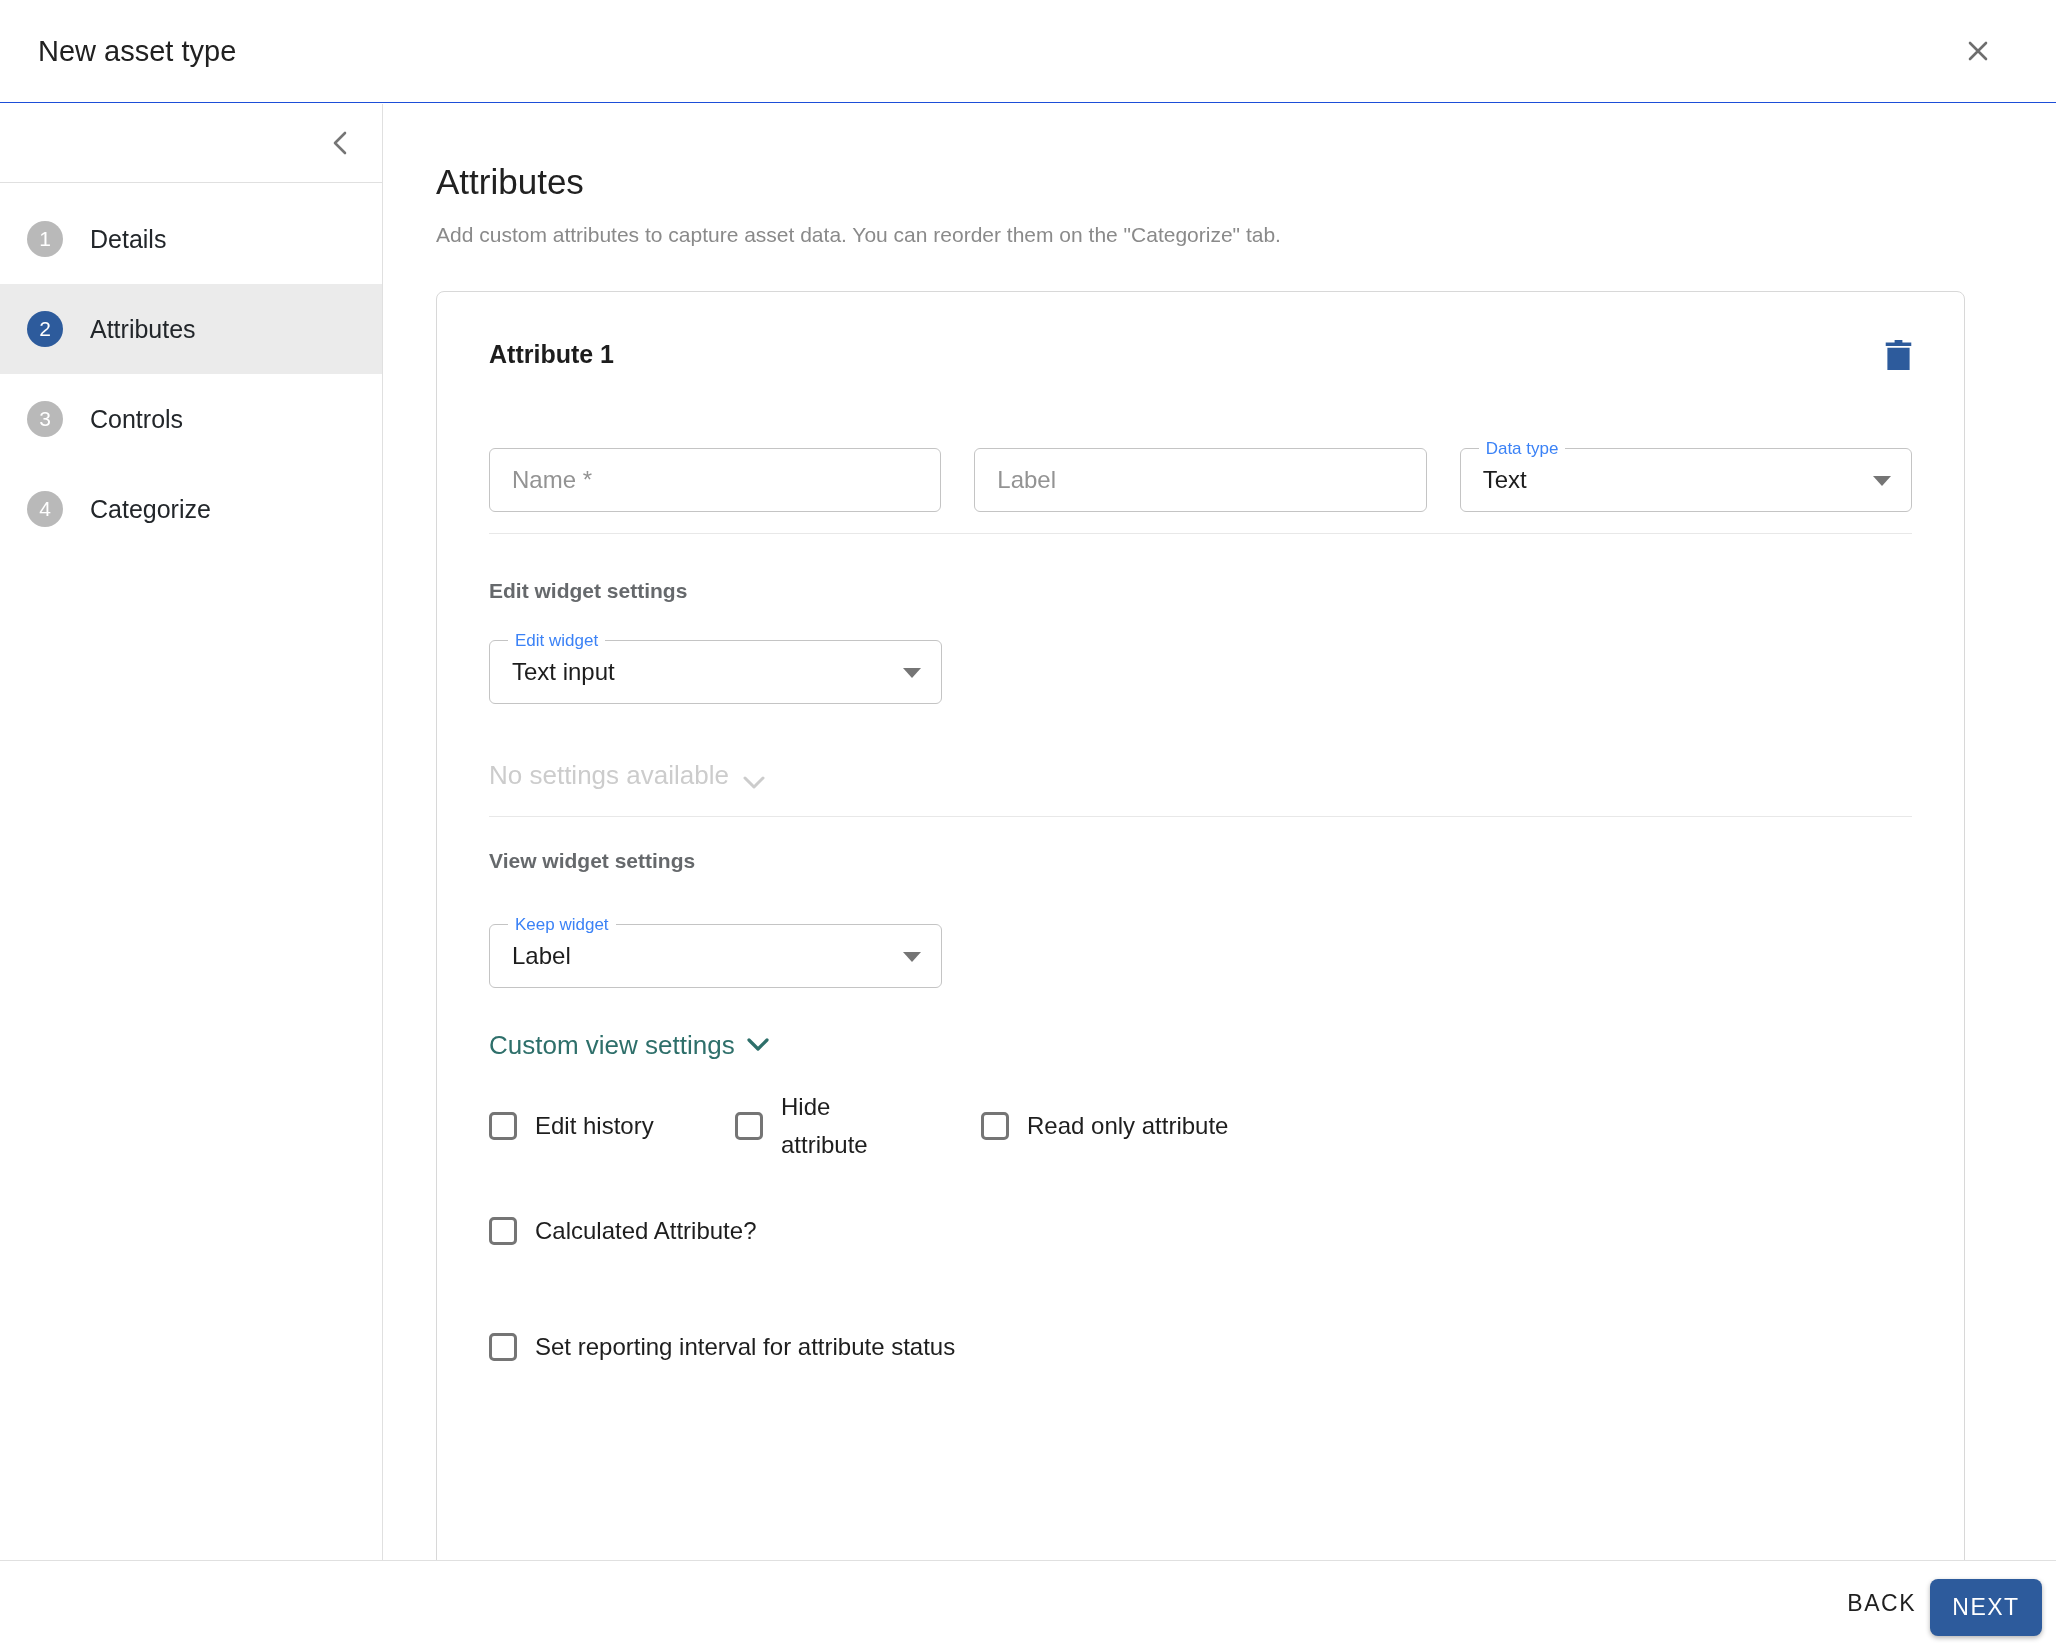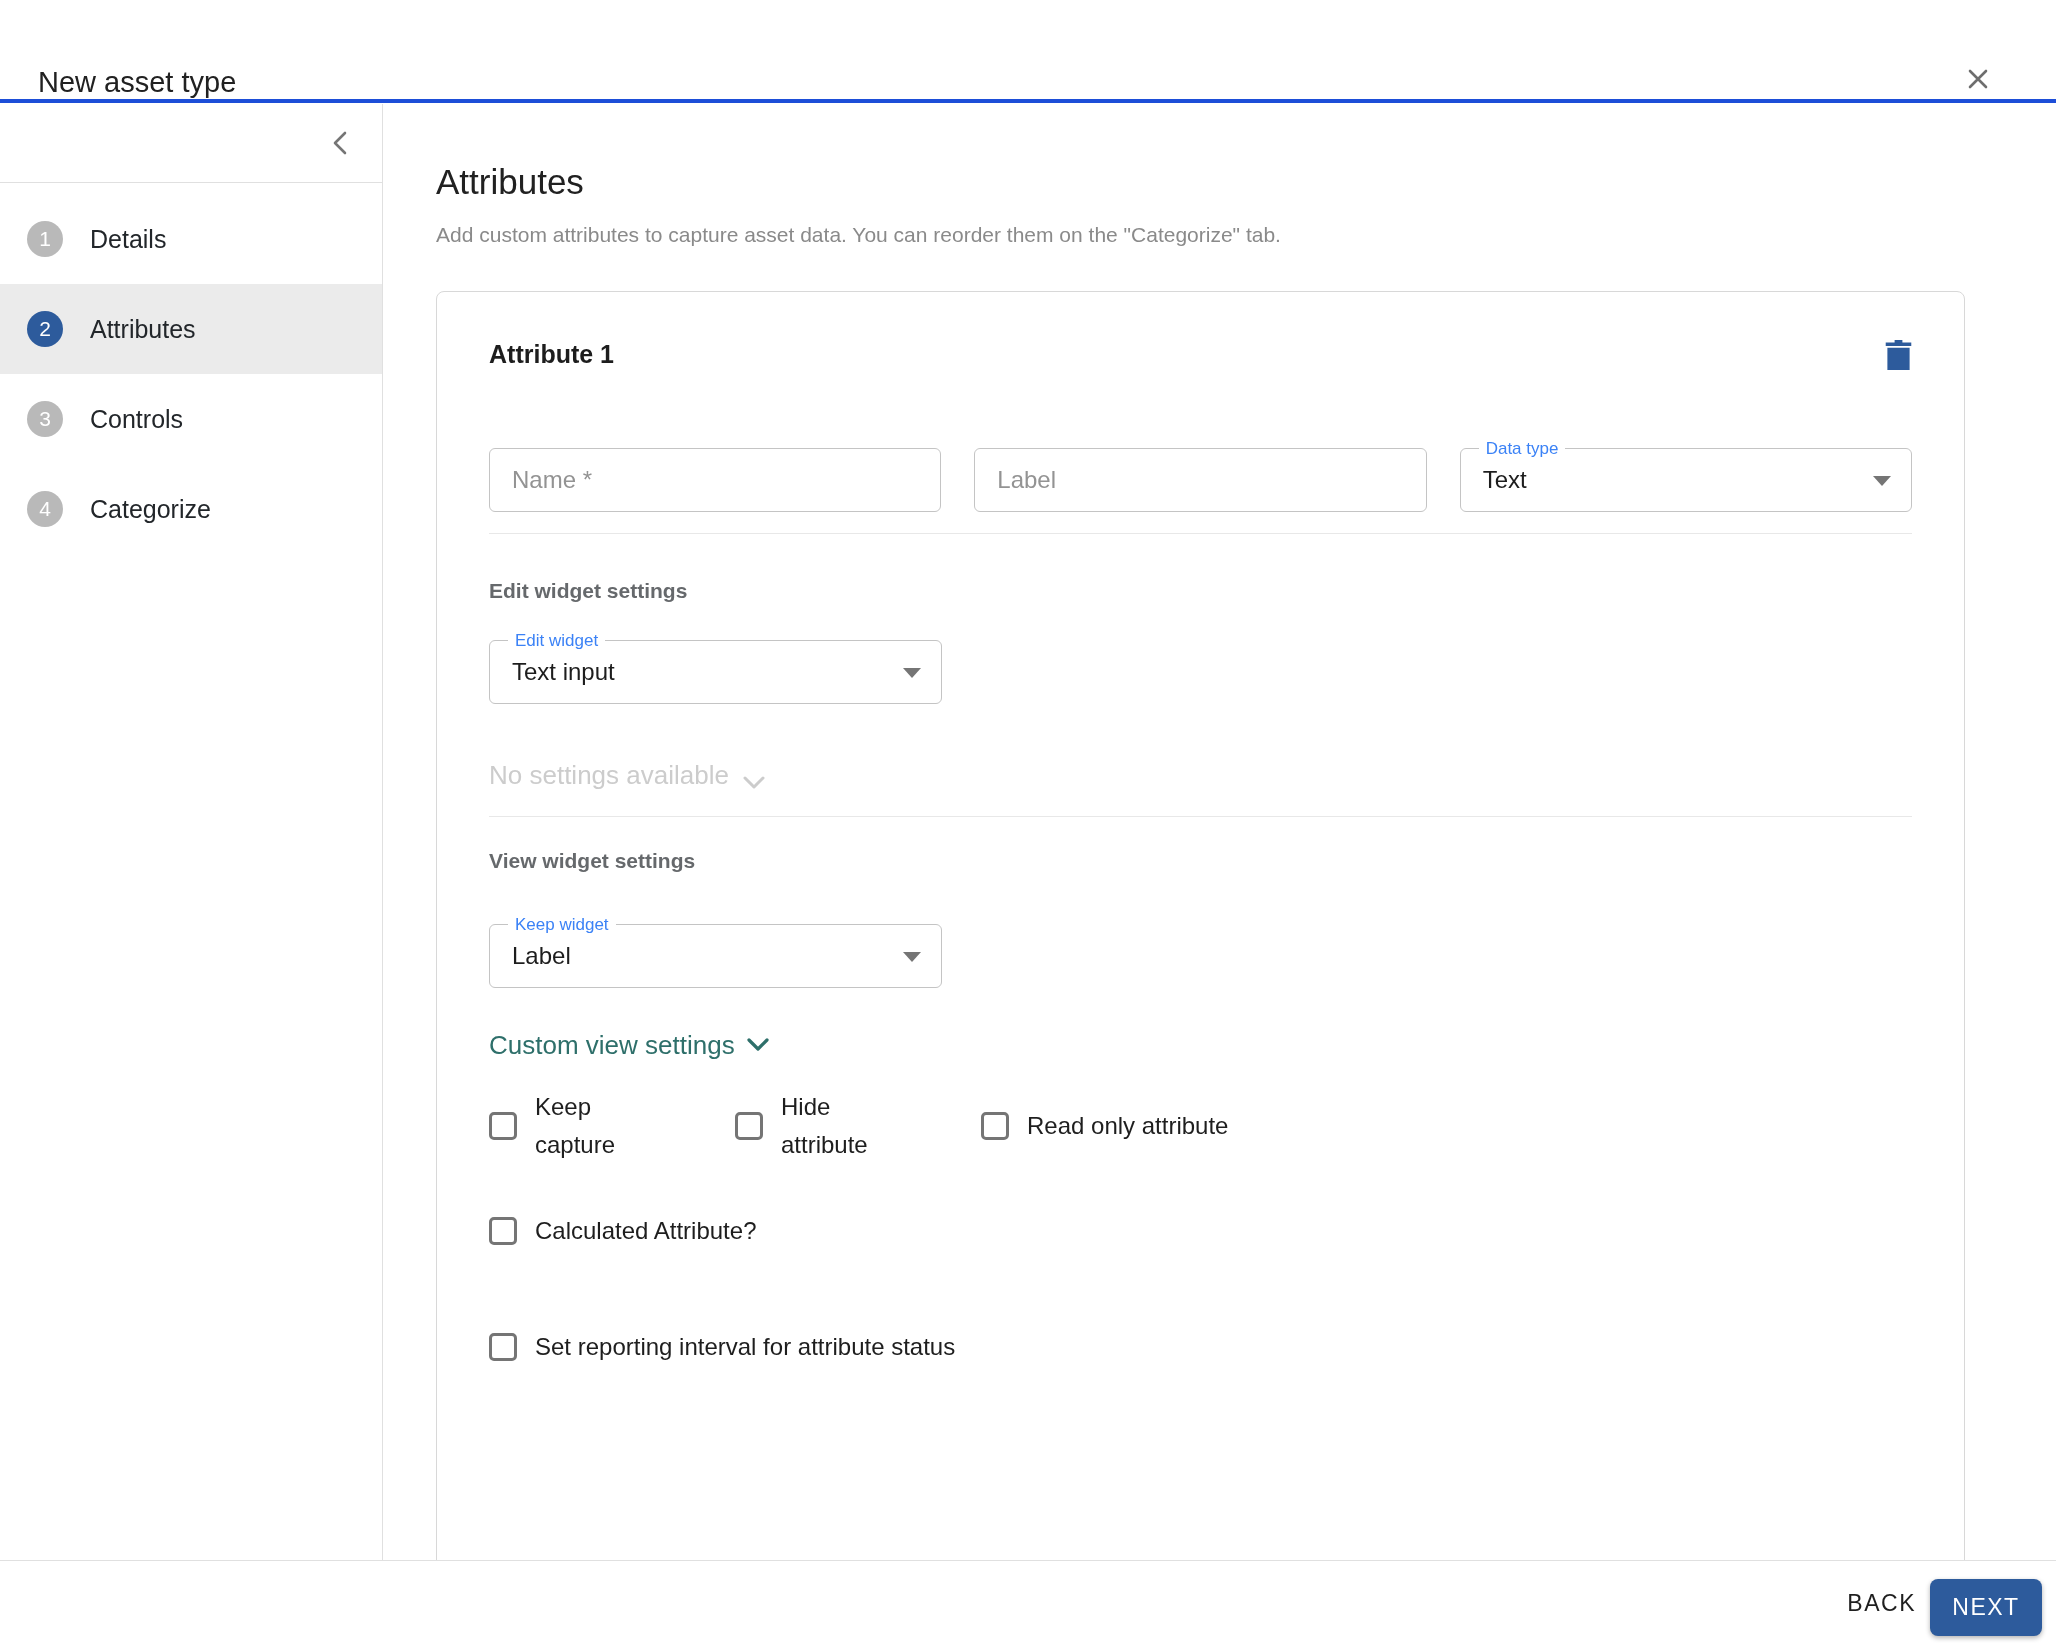--- a/index.html
+++ b/index.html
@@ -8,22 +8,22 @@
     position: relative;
     background: #ffffff;
     font-family: "Liberation Sans", sans-serif;
     color: #212121;
     overflow: hidden;
   }
 
   
   .dialog-header {
     position: absolute; top: 0; left: 0; right: 0; height: 103px;
-    background: #fff; border-bottom: 4px solid #1d4ed8;
-    display: flex; align-items: flex-end; justify-content: space-between;
+    background: #fff; border-bottom: 1px solid #1d4ed8;
+    display: flex; align-items: center; justify-content: space-between;
     padding: 0 58px 0 38px;
   }
   .dialog-title { font-size: 29px; font-weight: 400; color: #212121; }
   .close-btn {
     width: 40px; height: 40px; display: flex; align-items: center; justify-content: center;
     background: transparent; border: none; cursor: pointer;
   }
 
   
   .dialog-footer {
@@ -266,21 +266,21 @@
           <svg width="22" height="14" viewBox="0 0 22 14">
               <polyline points="2,2 11,11 20,2" fill="none" stroke="#2e6f6a" stroke-width="3.2" stroke-linecap="round" stroke-linejoin="round"></polyline>
             </svg>
         </span>
       </button>
     </div>
 
     <div class="check-row">
       <label class="check-item w">
         <span class="checkbox"></span>
-        <span class="check-label wrap">Keep capture</span>
+        <span class="check-label wrap">Edit history</span>
       </label>
       <label class="check-item w">
         <span class="checkbox"></span>
         <span class="check-label wrap">Hide attribute</span>
       </label>
       <label class="check-item">
         <span class="checkbox"></span>
         <span class="check-label">Read only attribute</span>
       </label>
     </div>

